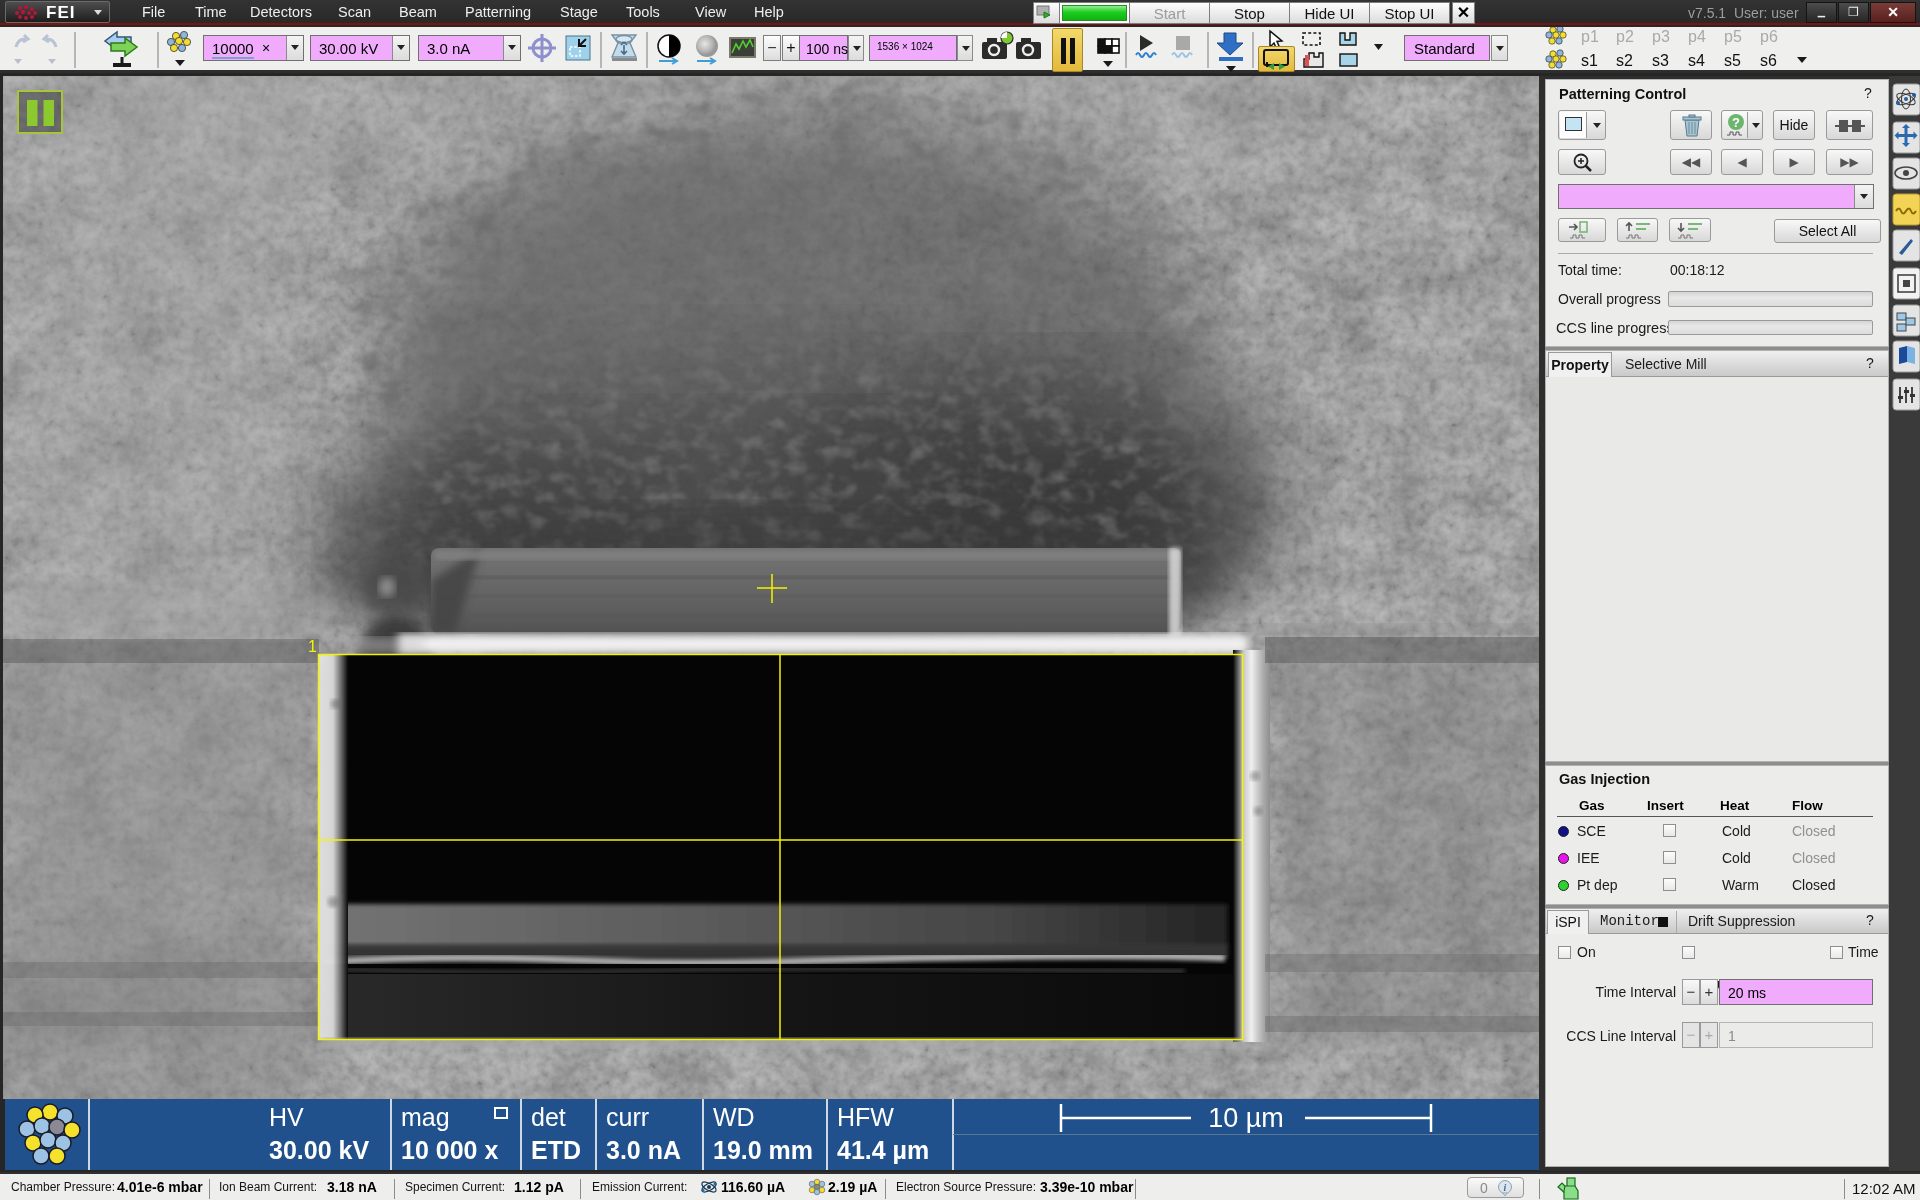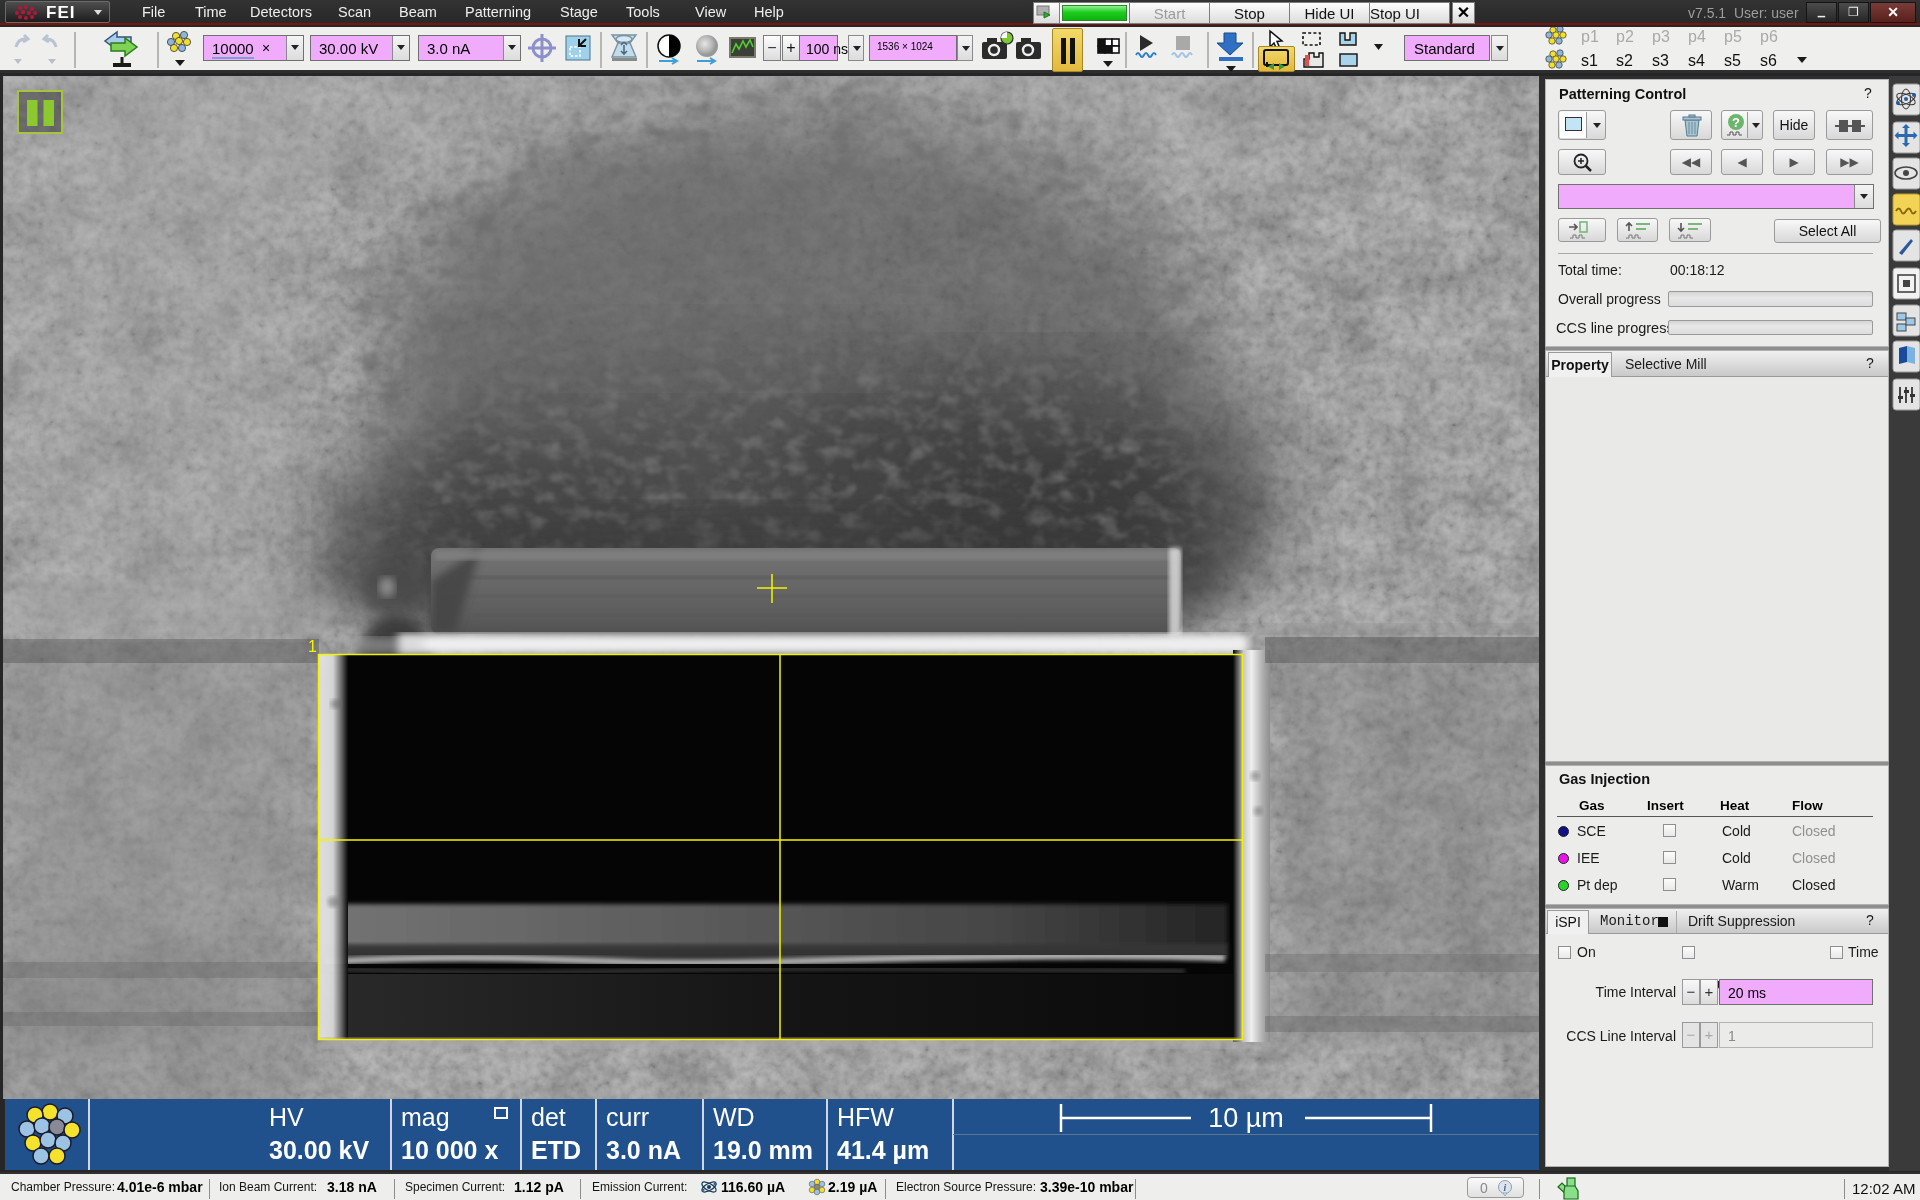--- a/index.html
+++ b/index.html
@@ -60,21 +60,21 @@
         <rect x="3" y="3" width="12" height="9" fill="#b0b0b0" stroke="#777"></rect>
         <path d="M10 9 L10 15 L16 12 Z" fill="#2fae2f" stroke="#1a7a1a"></path>
       </svg>
 </div>
 <div class="abs tbtn" style="left:1059px;top:2px;width:71px;height:22px;background:#fff;">
   <div class="abs" style="left:2px;top:2px;width:65px;height:16px;background:linear-gradient(#8ef08e,#1ecc1e 45%,#0fb40f);border:1px solid #2a8a2a;"></div>
 </div>
 <div class="abs tbtn" style="left:1129px;top:2px;width:81px;height:22px;text-align:center;font-size:15px;line-height:21px;color:#9b9b9b;">Start</div>
 <div class="abs tbtn" style="left:1209px;top:2px;width:81px;height:22px;text-align:center;font-size:15px;line-height:21px;color:#111;">Stop</div>
 <div class="abs tbtn" style="left:1289px;top:2px;width:81px;height:22px;text-align:center;font-size:15px;line-height:21px;color:#111;">Hide UI</div>
-<div class="abs tbtn" style="left:1369px;top:2px;width:81px;height:22px;text-align:left;font-size:15px;line-height:21px;color:#111;">Stop UI</div>
+<div class="abs tbtn" style="left:1369px;top:2px;width:81px;height:22px;text-align:center;font-size:15px;line-height:21px;color:#111;">Stop UI</div>
 <div class="abs tbtn" style="left:1452px;top:2px;width:23px;height:22px;text-align:center;font-size:16px;line-height:20px;color:#000;font-weight:bold;">✕</div>
 <span class="abs" style="left:1688px;top:5px;color:#9d9d9d;font-size:14px;">v7.5.1</span>
 <span class="abs" style="left:1734px;top:5px;color:#9d9d9d;font-size:14px;">User: user</span>
 <div class="abs" style="left:1806px;top:2px;width:31px;height:21px;background:linear-gradient(#4c4c4c,#262626);border:1px solid #141414;color:#eee;text-align:center;font-size:15px;line-height:26px;font-weight:bold;">–</div>
 <div class="abs" style="left:1838px;top:2px;width:31px;height:21px;background:linear-gradient(#4c4c4c,#262626);border:1px solid #141414;color:#eee;text-align:center;font-size:12px;line-height:18px;">❐</div>
 <div class="abs" style="left:1870px;top:2px;width:46px;height:21px;background:linear-gradient(#7a3c38,#57201d);border:1px solid #141414;color:#fff;text-align:center;font-size:14px;line-height:19px;font-weight:bold;">✕</div>
 
 <div class="abs" style="left:0;top:27px;width:1920px;height:46px;background:#efefee;border-bottom:3px solid #2e2e2e;"></div>
 <div id="toolbar" class="abs" style="left:0;top:27px;width:1920px;height:46px;">
 <svg class="abs" style="left:0;top:0;" width="1920" height="46" viewBox="0 0 1920 46">
@@ -250,21 +250,21 @@
         </div>
 </div>
 <div class="abs combo" style="left:418px;top:8px;width:103px;height:26px;">
   <span class="abs" style="left:8px;top:4px;font-size:15px;">3.0 nA</span>
   <div class="abs dd" style="right:0;top:0;width:17px;height:24px;">
           <div class="arr abs" style="left:4px;top:9px;"></div>
         </div>
 </div>
 <div class="abs tbtn" style="left:763px;top:8px;width:18px;height:26px;text-align:center;font-size:16px;line-height:23px;color:#333;">−</div>
 <div class="abs tbtn" style="left:782px;top:8px;width:18px;height:26px;text-align:center;font-size:16px;line-height:23px;color:#111;">+</div>
-<div class="abs combo" style="left:799px;top:8px;width:39px;height:26px;">
+<div class="abs combo" style="left:799px;top:8px;width:49px;height:26px;">
         <span class="abs" style="left:6px;top:5px;font-size:14px;white-space:nowrap;">100 ns</span>
       </div>
 <div class="abs dd" style="left:848px;top:8px;width:16px;height:26px;border:1px solid #8a8a8a;">
         <div class="arr abs" style="left:4px;top:10px;"></div>
       </div>
 <div class="abs combo" style="left:869px;top:8px;width:88px;height:26px;">
         <span class="abs" style="left:7px;top:5px;font-size:10px;white-space:nowrap;">1536 × 1024</span>
       </div>
 <div class="abs dd" style="left:957px;top:8px;width:16px;height:26px;border:1px solid #8a8a8a;">
         <div class="arr abs" style="left:4px;top:10px;"></div>

